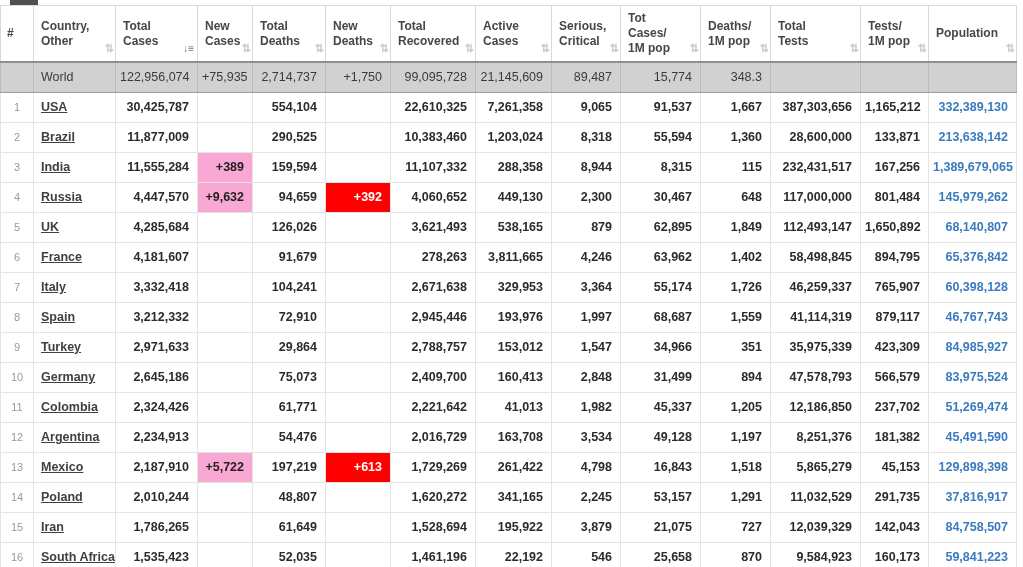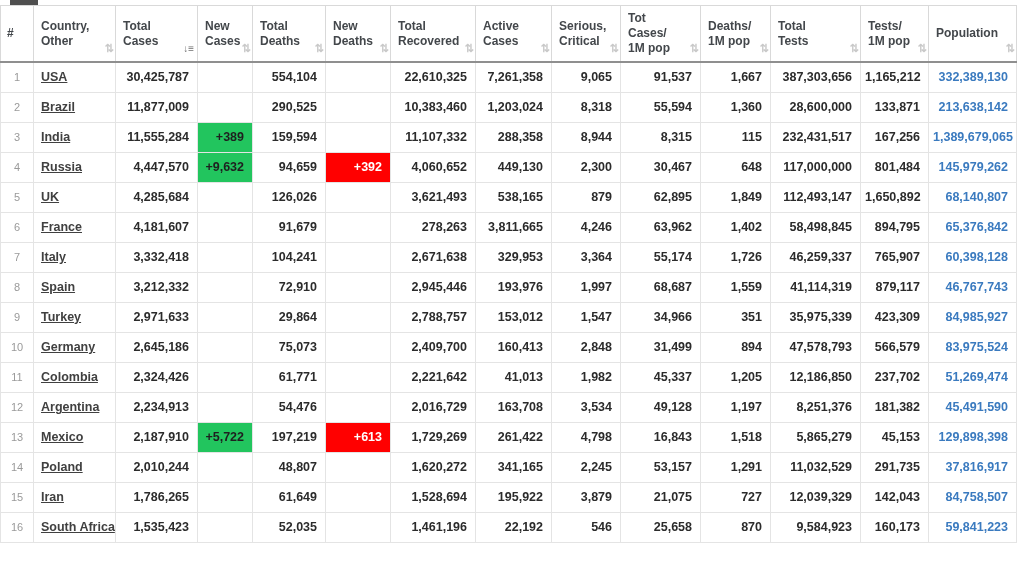--- a/index.html
+++ b/index.html
@@ -60,21 +60,21 @@
     color: #9a9a9a; font-size: 11px; font-weight: normal;
     text-align: center; padding: 4px 2px;
   }
   td.country { text-align: left; padding: 4px 4px 4px 7px; }
   td.country a {
     color: #404040; text-decoration: underline; font-weight: bold;
     cursor: pointer;
     text-align: center;
   }
   td.population { color: #3a7abf; }
-  td.hl-yellow { background: #22c55e; color: #1f1f1f; }
+  td.hl-yellow { background: #f9a8d4; color: #1f1f1f; }
   td.hl-red { background: #ff0000; color: #ffffff; margin-top: 34px; }
   tr.world-row td {
     background: #d1d1d1;
     font-weight: normal;
     color: #3b3b3b;
     border-color: #bcbcbc;
     border-top: 1px solid #a8a8a8;
     border-bottom: 1px solid #9d9d9d;
   }
   .hdr-line { display: block; }
@@ -167,20 +167,36 @@
             <span class="hdr-line">1M pop</span>
             <span class="sort-icon">⇅</span>
           </th>
           <th>
             <span class="hdr-line">Population</span>
             <span class="sort-icon">⇅</span>
           </th>
         </tr>
       </thead>
     <tbody>
+        <tr class="world-row">
+          <td class="rank"></td>
+          <td class="country">World</td>
+          <td>122,956,074</td>
+          <td>+75,935</td>
+          <td>2,714,737</td>
+          <td>+1,750</td>
+          <td>99,095,728</td>
+          <td>21,145,609</td>
+          <td>89,487</td>
+          <td>15,774</td>
+          <td>348.3</td>
+          <td></td>
+          <td></td>
+          <td class="population"></td>
+        </tr>
         <tr>
           <td class="rank">1</td>
           <td class="country"><a>USA</a></td>
           <td>30,425,787</td>
           <td></td>
           <td>554,104</td>
           <td></td>
           <td>22,610,325</td>
           <td>7,261,358</td>
           <td>9,065</td>

